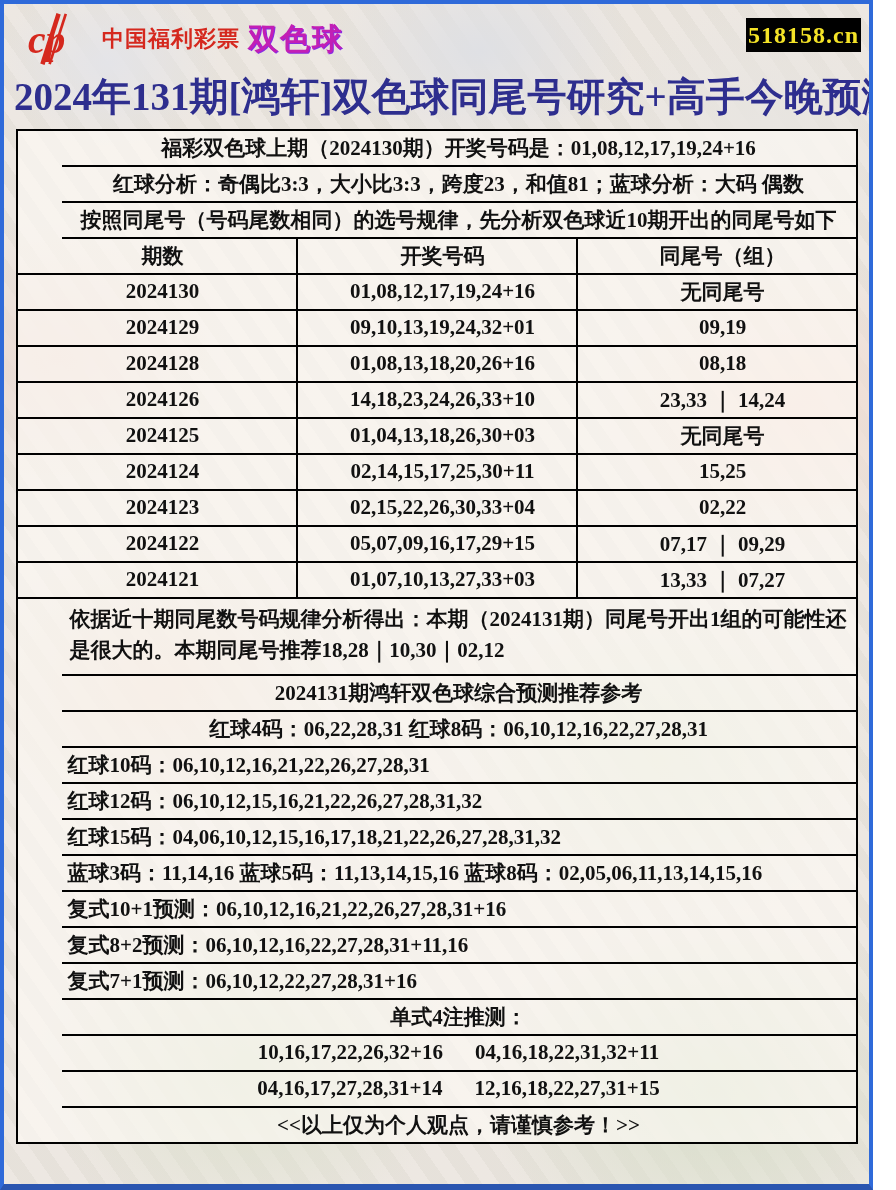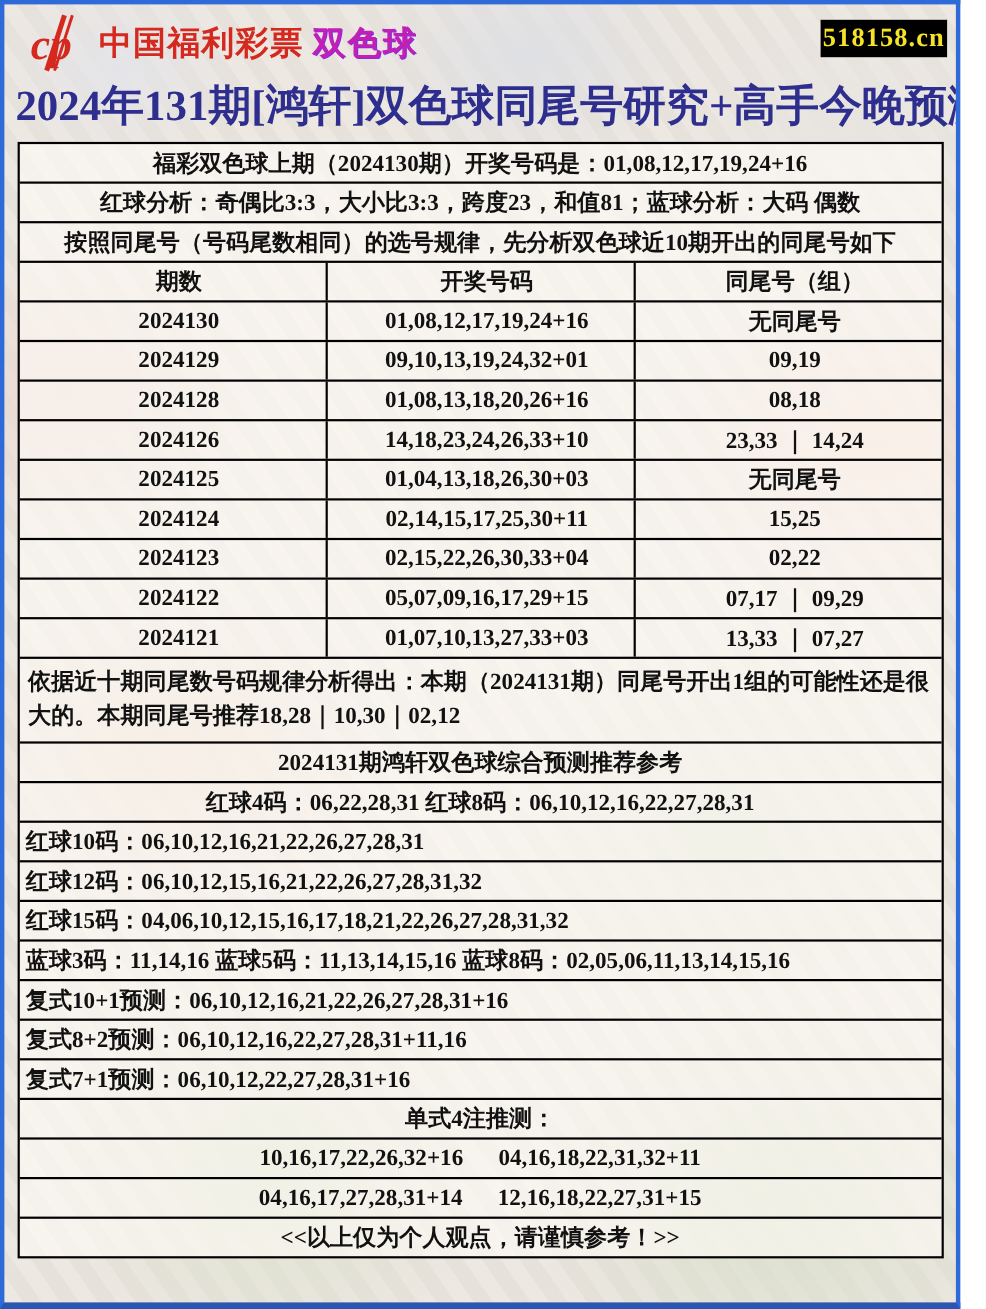--- a/index.html
+++ b/index.html
@@ -24,22 +24,23 @@
       radial-gradient(280px 220px at 18% 58%, #eadcd1 0%, rgba(234,220,209,0) 70%),
       radial-gradient(320px 240px at 76% 64%, #e0e3d3 0%, rgba(224,227,211,0) 70%),
       radial-gradient(300px 240px at 28% 90%, #dce1cd 0%, rgba(220,225,205,0) 70%),
       radial-gradient(340px 260px at 82% 92%, #d9dfcb 0%, rgba(217,223,203,0) 70%),
       repeating-linear-gradient(55deg, rgba(255,255,255,0.10) 0 14px, rgba(190,195,180,0.10) 14px 28px);
   }
   .header{position:relative;height:66px;}
   .logo{position:absolute;left:24px;top:8px;display:flex;align-items:center;gap:8px;}
   .logo-mark{width:54px;height:54px;display:block;}
   .logo-brand{
-    color:#d5281e;font-weight:bold;font-size:30px;letter-spacing:1px;
+    color:#d5281e;font-weight:bold;font-size:22px;letter-spacing:1px;
     font-family:"Liberation Sans","DejaVu Sans",sans-serif;
+    margin-left:12px;
   }
   .logo-product{
     color:#c21fb5;font-weight:bold;font-size:30px;letter-spacing:2px;
     font-family:"Liberation Sans","DejaVu Sans",sans-serif;
     text-shadow:1px 1px 0 #8a2be2;
   }
   .site-badge{
     position:absolute;right:8px;top:14px;
     background:#000;color:#f4e327;
     font-size:24px;font-weight:bold;letter-spacing:1px;
@@ -62,20 +63,21 @@
     font-weight:bold;
     color:#111;
   }
   .row{
     border-bottom:2px solid #000;
     min-height:34px;
     display:flex;align-items:center;justify-content:center;
     font-size:21px;
     padding:0 4px;
     text-align:center;
+    margin-left:44px;
   }
   .row:last-child{border-bottom:none;text-align:center;}
   .row.left{justify-content:flex-start;text-align:left;padding-left:6px;}
   .grid3{
     display:grid;
     grid-template-columns:280px 280px 1fr;
     border-bottom:2px solid #000;
   }
   .grid3 .cell{
     border-right:2px solid #000;

